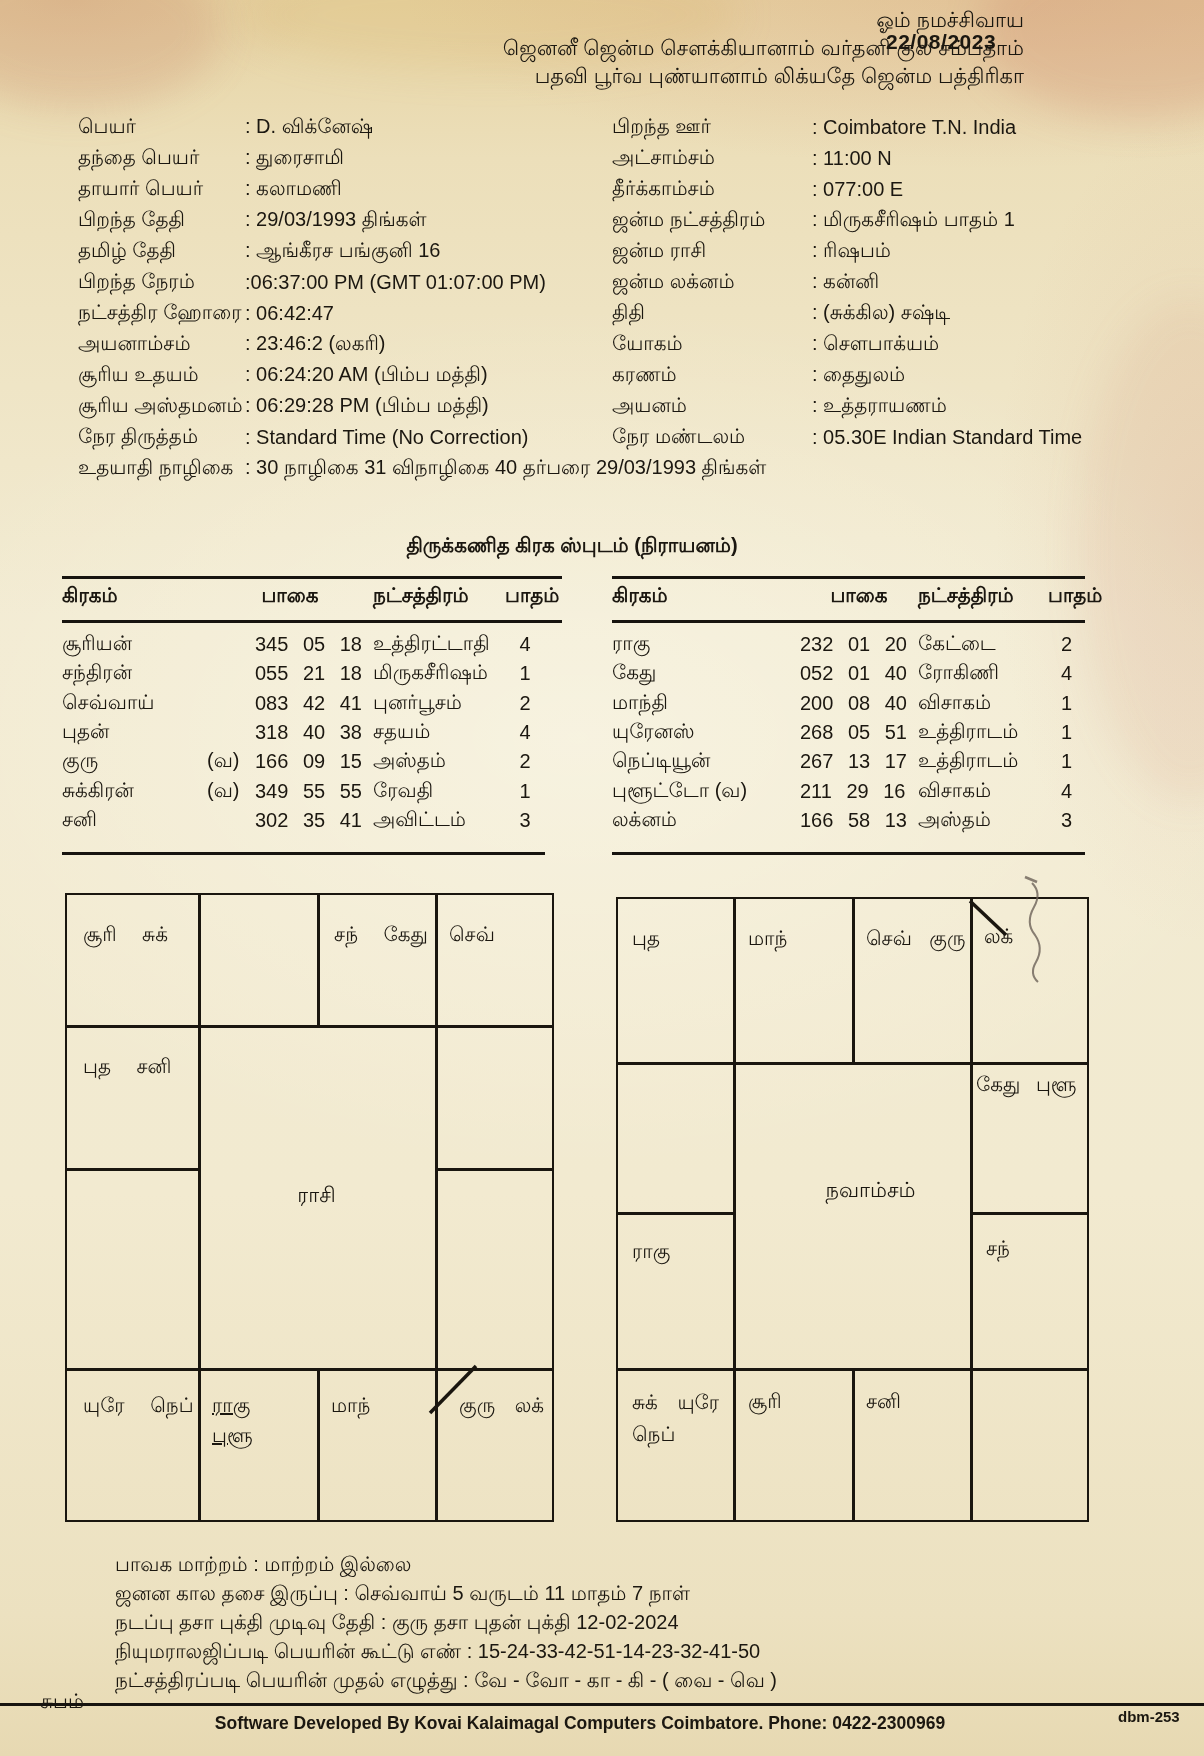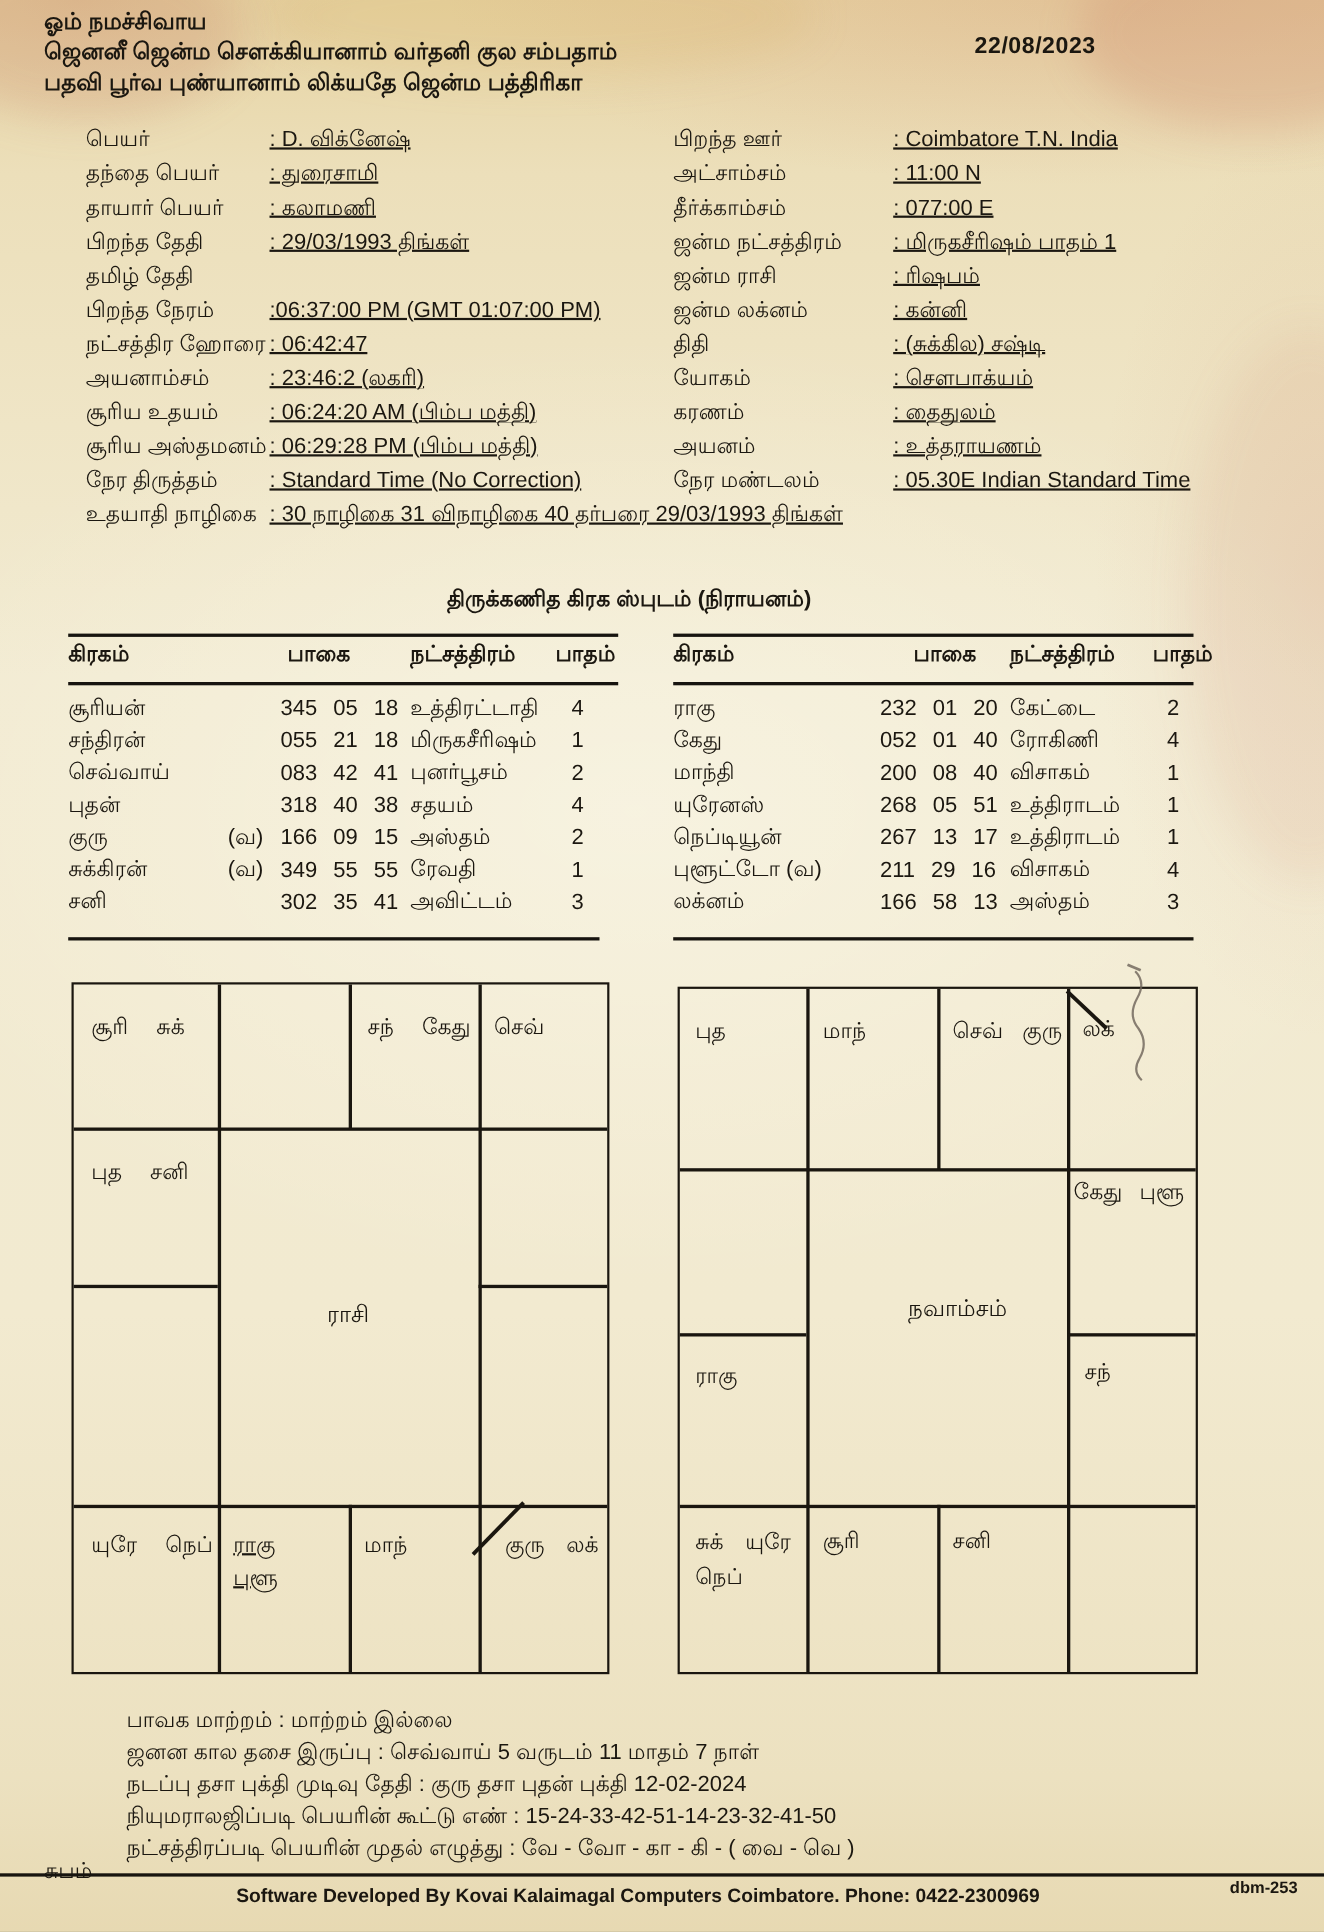--- a/index.html
+++ b/index.html
@@ -10,33 +10,33 @@
     background:
       radial-gradient(ellipse 900px 260px at 82% 0%, rgba(210,130,110,0.20), transparent 65%),
       radial-gradient(ellipse 420px 200px at 6% 0%, rgba(200,125,100,0.18), transparent 60%),
       radial-gradient(ellipse 300px 600px at 100% 30%, rgba(205,140,110,0.14), transparent 70%),
       radial-gradient(ellipse 1000px 600px at 48% 42%, rgba(255,255,247,0.38), transparent 72%),
       linear-gradient(180deg,#e6d3a2 0%,#ecdfba 9%,#f2ebd2 35%,#f2ead0 68%,#ece1c0 92%,#e7d9b2 100%);
   }
   .stain{position:absolute;border-radius:50%;filter:blur(18px);pointer-events:none;}
   .txt{position:absolute;white-space:nowrap;}
   
-  .hdr-center{position:absolute;left:40px;width:1000px;text-align:left;font-weight:bold;}
+  .hdr-center{position:absolute;left:24px;width:1000px;text-align:right;font-weight:normal;}
   .inv{top:8px;font-size:21px;}
   .bl1{top:36px;font-size:21px;}
   .bl2{top:64px;font-size:21px;}
   .print-date{left:886px;top:30px;font-size:21px;font-weight:bold;letter-spacing:.5px;}
   
   .dcol{position:absolute;top:112px;}
   .dcol.left{left:78px;width:740px;}
   .dcol.right{left:612px;width:560px;}
   .drow{display:flex;height:31px;align-items:center;white-space:nowrap;font-size:20px;}
   .dcol.left .dlabel{width:167px;flex:0 0 167px;}
   .dcol.right .dlabel{width:200px;flex:0 0 200px;}
-  .dvalue{flex:1;text-decoration:underline;}
+  .dvalue{flex:1;}
   
   .sec-title{position:absolute;left:60px;top:534px;width:1024px;text-align:center;font-size:20px;font-weight:bold;}
   
   .ptable{position:absolute;top:570px;}
   .ptable.lt{left:62px;width:483px;}
   .ptable.rt{left:612px;width:473px;}
   .rule{position:absolute;left:0;background:#17140f;height:3px;}
   .thead{position:absolute;top:14px;left:0;right:0;display:grid;font-size:20px;font-weight:bold;}
   .lt .thead{grid-template-columns:145px 166px 132px 40px;}
   .rt .thead{grid-template-columns:188px 118px 130px 37px;}
@@ -93,20 +93,21 @@
     <div class="drow">
         <span class="dlabel">தாயார் பெயர்</span>
         <span class="dvalue">: கலாமணி</span>
       </div>
     <div class="drow">
         <span class="dlabel">பிறந்த தேதி</span>
         <span class="dvalue">: 29/03/1993 திங்கள்</span>
       </div>
     <div class="drow">
         <span class="dlabel">தமிழ் தேதி</span>
+        <span class="dvalue">: ஆங்கீரச  பங்குனி  16</span>
       </div>
     <div class="drow">
         <span class="dlabel">பிறந்த நேரம்</span>
         <span class="dvalue">:06:37:00 PM  (GMT 01:07:00 PM)</span>
       </div>
     <div class="drow">
         <span class="dlabel">நட்சத்திர ஹோரை</span>
         <span class="dvalue">: 06:42:47</span>
       </div>
     <div class="drow">

